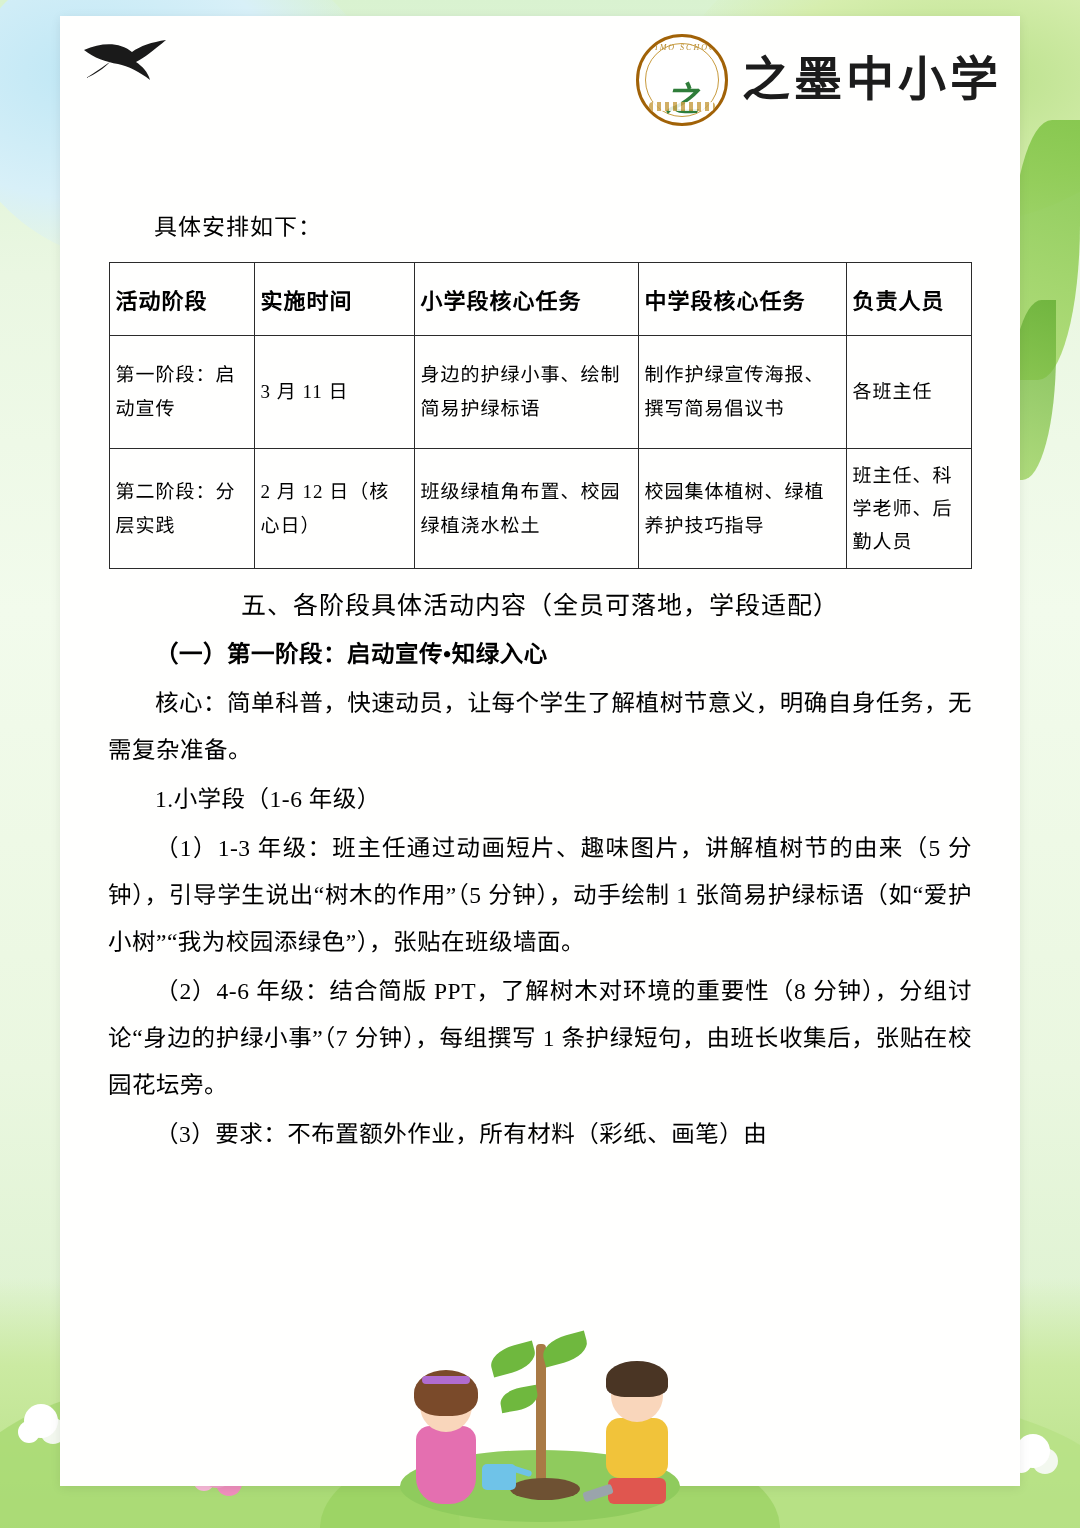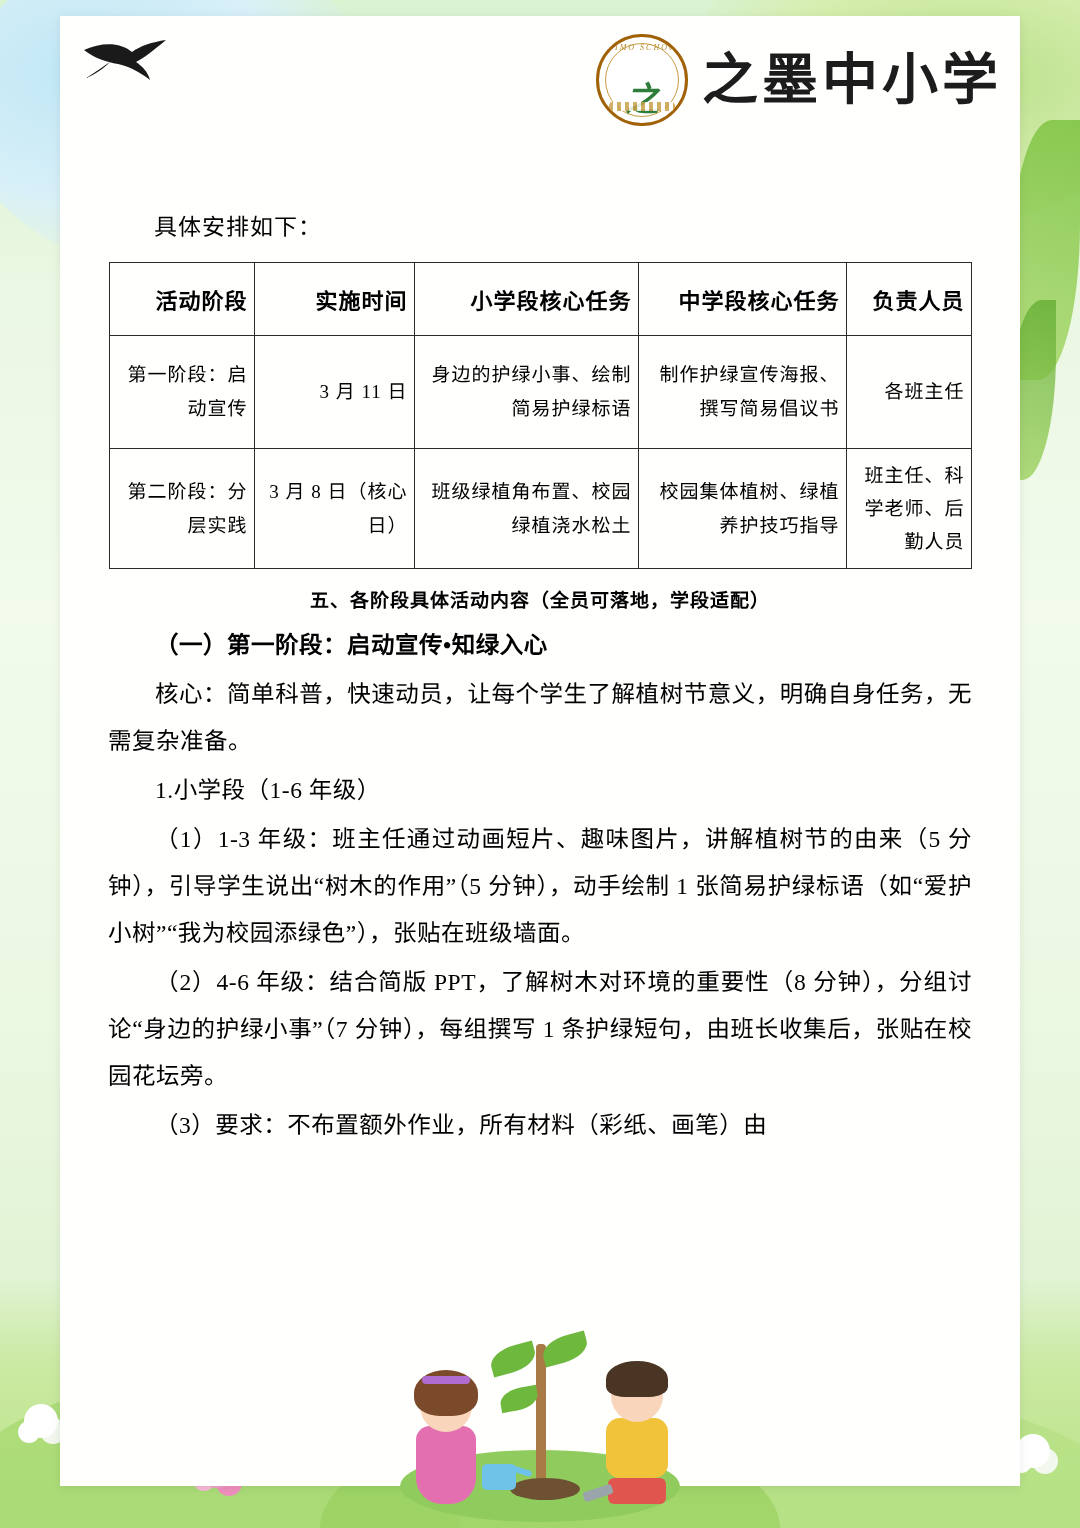--- a/index.html
+++ b/index.html
@@ -148,21 +148,21 @@
   .logo-seal .arcs {
     position: absolute;
     top: 6px; left: 0; right: 0;
     text-align: center;
     font-size: 8px;
     color: #b78b2f;
     letter-spacing: 2px;
   }
   .school-name {
     font-family: "Liberation Serif", serif;
-    font-size: 56px;
+    font-size: 48px;
     font-weight: bold;
     color: #1c1c1c;
     letter-spacing: 4px;
     line-height: 1;
   }
 
   
   .content {
     padding: 0 48px;
     color: #000;
@@ -177,21 +177,21 @@
 
   
   table.schedule {
     width: 862px;
     border-collapse: collapse;
     table-layout: fixed;
     margin: 0 auto;
   }
   table.schedule th, table.schedule td {
     border: 1px solid #2b2b2b;
-    text-align: right;
+    text-align: left;
     vertical-align: middle;
     padding: 10px 6px;
     letter-spacing: 1px;
   }
   table.schedule th {
     font-size: 22px;
     font-weight: bold;
     height: 52px;
   }
   table.schedule td {
@@ -200,22 +200,22 @@
     height: 92px;
   }
   col.c1 { width: 145px; }
   col.c2 { width: 160px; }
   col.c3 { width: 224px; }
   col.c4 { width: 208px; }
   col.c5 { width: 125px; }
 
   
   h2.section {
-    font-size: 19px;
-    font-weight: bold;
+    font-size: 25px;
+    font-weight: normal;
     text-align: center;
     letter-spacing: 1px;
     margin: 16px 0 10px 0;
   }
   p.para {
     font-size: 23.5px;
     line-height: 2.0;
     margin: 0 0 2px 0;
     text-indent: 2em;
     letter-spacing: 0.5px;
@@ -328,21 +328,21 @@
         <tbody>
           <tr>
             <td>第一阶段：启动宣传</td>
             <td>3 月 11 日</td>
             <td>身边的护绿小事、绘制简易护绿标语</td>
             <td>制作护绿宣传海报、撰写简易倡议书</td>
             <td>各班主任</td>
           </tr>
           <tr>
             <td>第二阶段：分层实践</td>
-            <td>3 月 8 日（核心日）</td>
+            <td>2 月 12 日（核心日）</td>
             <td>班级绿植角布置、校园绿植浇水松土</td>
             <td>校园集体植树、绿植养护技巧指导</td>
             <td>班主任、科学老师、后勤人员</td>
           </tr>
         </tbody>
       </table>
 
       <h2 class="section">五、各阶段具体活动内容（全员可落地，学段适配）</h2>
 
       <p class="para bold">（一）第一阶段：启动宣传•知绿入心</p>

